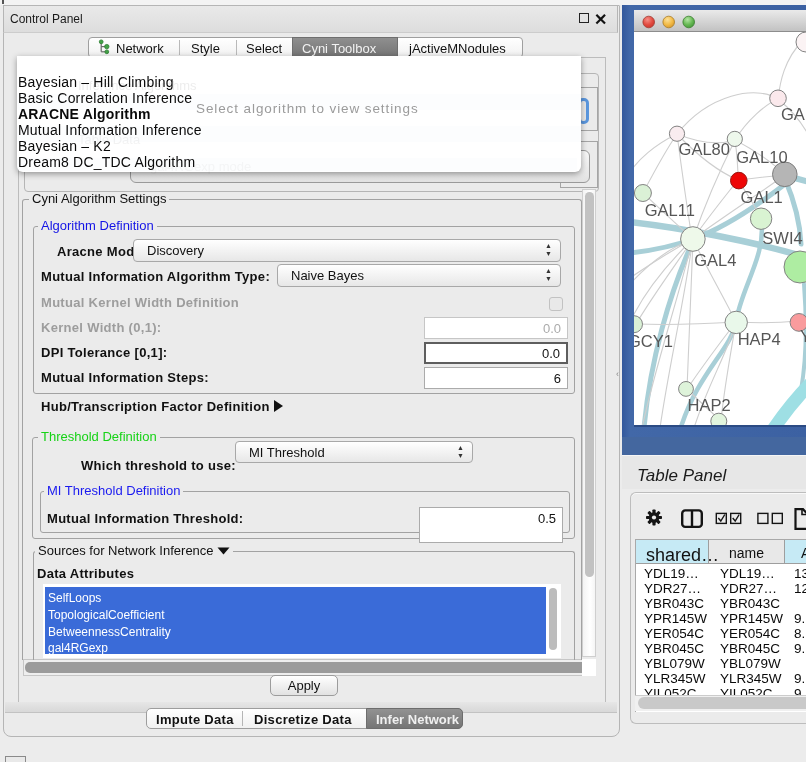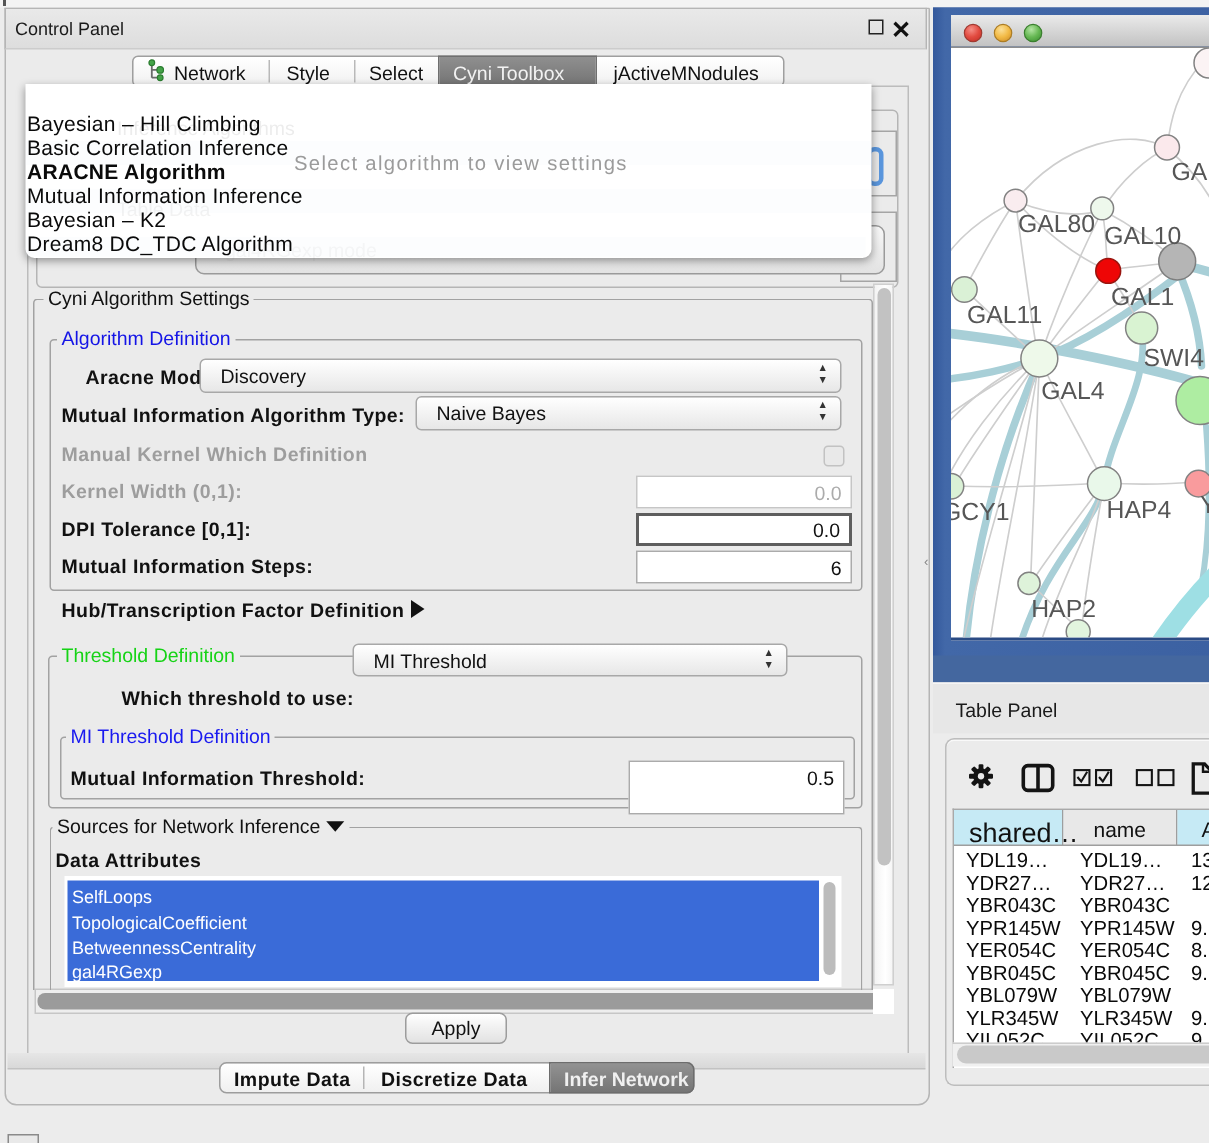--- a/index.html
+++ b/index.html
@@ -73,42 +73,42 @@
     <span class="ct">Discovery</span>
     <span class="stepper">▲<br>▼</span>
   </div>
 
 <div class="abs b13" style="left:41px;top:269px;">Mutual Information Algorithm Type:</div>
 <div class="combo" style="left:277px;top:264px;width:284px;height:23px;">
     <span class="ct">Naive Bayes</span>
     <span class="stepper">▲<br>▼</span>
   </div>
 
-<div class="abs b13 gray" style="left:41px;top:295px;">Manual Kernel Which Definition</div>
+<div class="abs b13 gray" style="left:41px;top:295px;">Mutual Kernel Width Definition</div>
 <div class="abs" style="left:549px;top:297px;width:12px;height:12px;border:1px solid #c2c2c2;border-radius:3px;background:#e9e9e9;"></div>
 
 <div class="abs b13 gray" style="left:41px;top:320px;">Kernel Width (0,1):</div>
 <div class="tf" style="left:424px;top:317px;width:144px;height:22px;border-color:#c6c6c6;color:#ababab;line-height:22px;">0.0</div>
 
 <div class="abs b13" style="left:41px;top:345px;text-align:center;">DPI Tolerance [0,1]:</div>
 <div class="tf" style="left:424px;top:342px;width:144px;height:22px;border:2px solid #5e5e5e;line-height:19px;">0.0</div>
 
 <div class="abs b13" style="left:41px;top:370px;">Mutual Information Steps:</div>
 <div class="tf" style="left:424px;top:367px;width:144px;height:22px;line-height:21px;">6</div>
 
 <div class="abs b13" style="left:41px;top:399px;">Hub/Transcription Factor Definition</div>
 <svg class="abs" style="left:272px;top:399px;" width="12" height="14">
     <polygon points="2,1 11,7 2,13" fill="#111"></polygon>
   </svg>
 
 <div class="grp" style="left:32px;top:437px;width:541px;height:100px;"></div>
 <div class="grplab" style="left:38px;top:430px;color:#16d316;">Threshold Definition</div>
 
 <div class="abs b13" style="left:81px;top:458px;">Which threshold to use:</div>
-<div class="combo" style="left:235px;top:429px;width:290px;height:22px;">
+<div class="combo" style="left:235px;top:441px;width:238px;height:22px;">
     <span class="ct">MI Threshold</span>
     <span class="stepper">▲<br>▼</span>
   </div>
 
 <div class="grp" style="left:40px;top:491px;width:528px;height:40px;"></div>
 <div class="grplab" style="left:44px;top:484px;color:#1a1af0;">MI Threshold Definition</div>
 <div class="abs b13" style="left:47px;top:511px;text-align:right;">Mutual Information Threshold:</div>
 <div class="tf" style="left:419px;top:507px;width:144px;height:36px;line-height:21px;">0.5</div>
 
 <div class="grp" style="left:33px;top:551px;width:540px;height:108px;border-radius:3px 3px 0 0;border-bottom:none;"></div>
@@ -250,21 +250,21 @@
     <text x="60.2" y="233.7">GAL4</text>
     <text x="-6" y="314.5">GCY1</text>
     <text x="103.7" y="313.3">HAP4</text>
     <text x="166" y="310">Y</text>
     <text x="53.5" y="379">HAP2</text>
   </g>
 </svg>
 </div>
 
 <div class="abs" style="left:622px;top:455px;width:184px;height:34px;background:#e7e7e7;border-top:1px solid #f5f5f5;box-sizing:border-box;"></div>
-<div class="abs" style="left:637px;top:466px;font-size:13px;color:#1a1a1a;">Table Panel</div>
+<div class="abs" style="left:637px;top:466px;font-size:17px;color:#1a1a1a;font-style:italic;">Table Panel</div>
 
 <div class="abs" style="left:630px;top:492px;width:176px;height:230px;background:#ebebeb;border:1px solid #bdbdbd;border-radius:6px 0 0 6px;border-right:none;box-shadow:inset 0 1px 0 #f9f9f9;"></div>
 
 <svg class="abs" style="left:646px;top:508px;" width="162" height="22">
 
   <g transform="translate(8,9.5)" fill="#141414">
     <g>
       <rect x="-1.6" y="-8" width="3.2" height="4" rx="0.8"></rect>
       <rect x="-1.6" y="4" width="3.2" height="4" rx="0.8"></rect>
       <rect x="-8" y="-1.6" width="4" height="3.2" rx="0.8"></rect>

